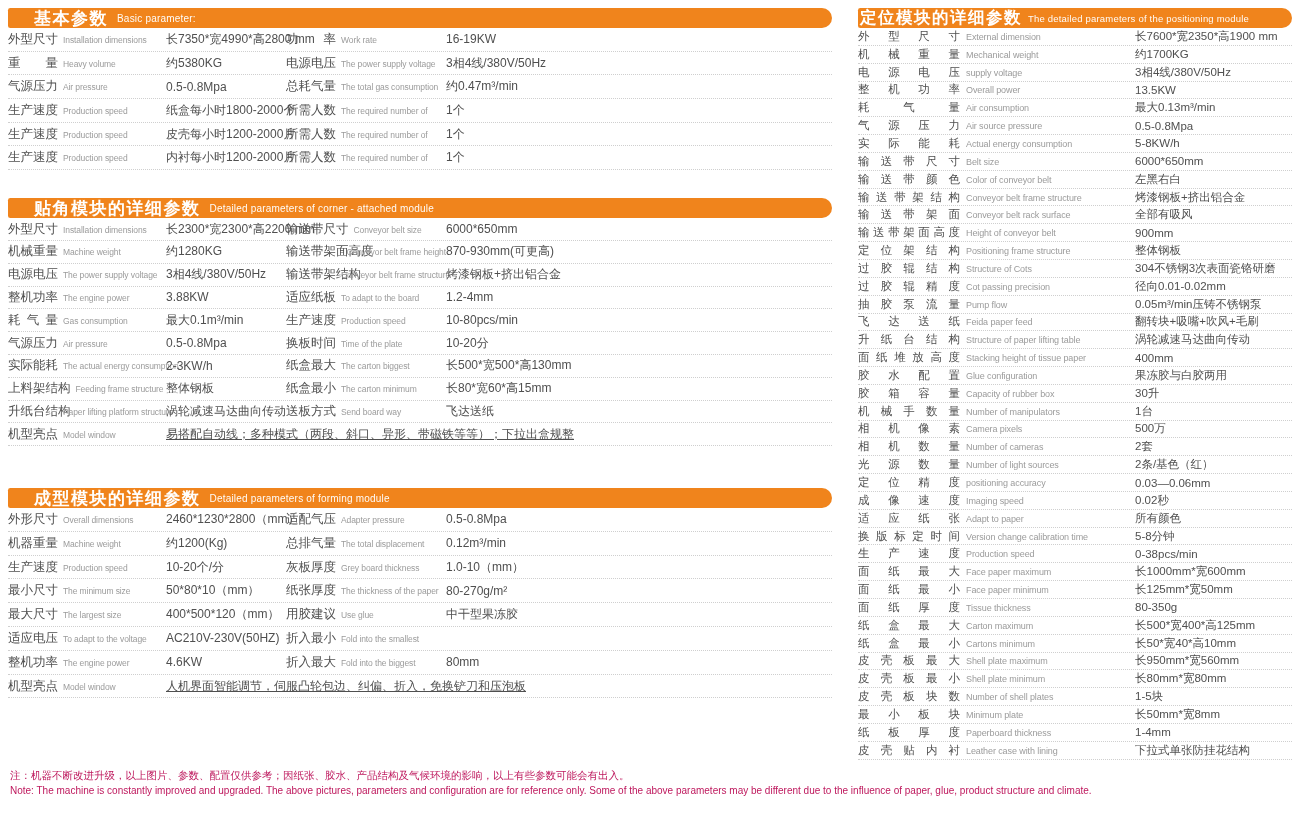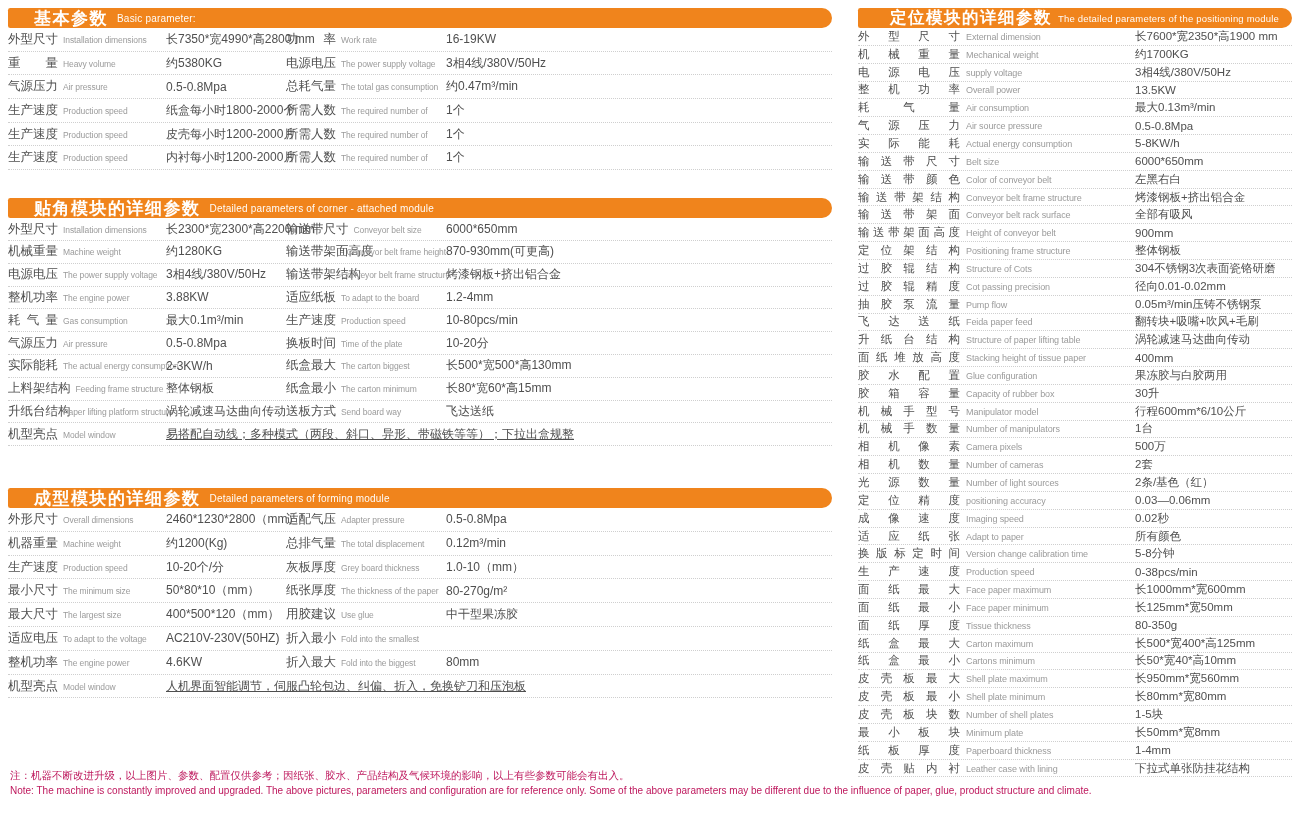--- a/index.html
+++ b/index.html
@@ -12,21 +12,21 @@
   .page { display:flex; padding:8px 0 0 8px; }
   .left-col { width:824px; flex:0 0 824px; }
   .right-col { width:434px; flex:0 0 434px; margin-left:26px; }
 
   
   .bar {
     background:var(--accent); color:#fff; height:20px;
     border-radius:3px 13px 13px 3px;
     display:flex; align-items:center; padding-left:26px; white-space:nowrap;
   }
-  .right-col .bar { padding-left:32px; }
+  .right-col .bar { padding-left:2px; }
   .bar-cn { font-size:17px; font-weight:bold; letter-spacing:1.5px; }
   .bar-en { font-size:10px; margin-left:9px; opacity:.97; letter-spacing:.2px; }
   .right-col .bar-cn { font-size:16.5px; }
   .right-col .bar-en { font-size:9.5px; margin-left:6px; }
 
   
   .row {
     display:flex; align-items:center; border-bottom:1px dotted var(--dot);
     white-space:nowrap;
   }
@@ -577,27 +577,20 @@
           </div>
 
           <div class="row">
             <span class="cell rlabel label">
               <span class="cn">胶箱容量</span>
               <span class="en">Capacity of rubber box</span>
             </span>
             <span class="cell val">30升</span>
           </div>
 
-          <div class="row">
-            <span class="cell rlabel label">
-              <span class="cn">机械手型号</span>
-              <span class="en">Manipulator model</span>
-            </span>
-            <span class="cell val">行程600mm*6/10公斤</span>
-          </div>
 
           <div class="row">
             <span class="cell rlabel label">
               <span class="cn">机械手数量</span>
               <span class="en">Number of manipulators</span>
             </span>
             <span class="cell val">1台</span>
           </div>
 
           <div class="row">

